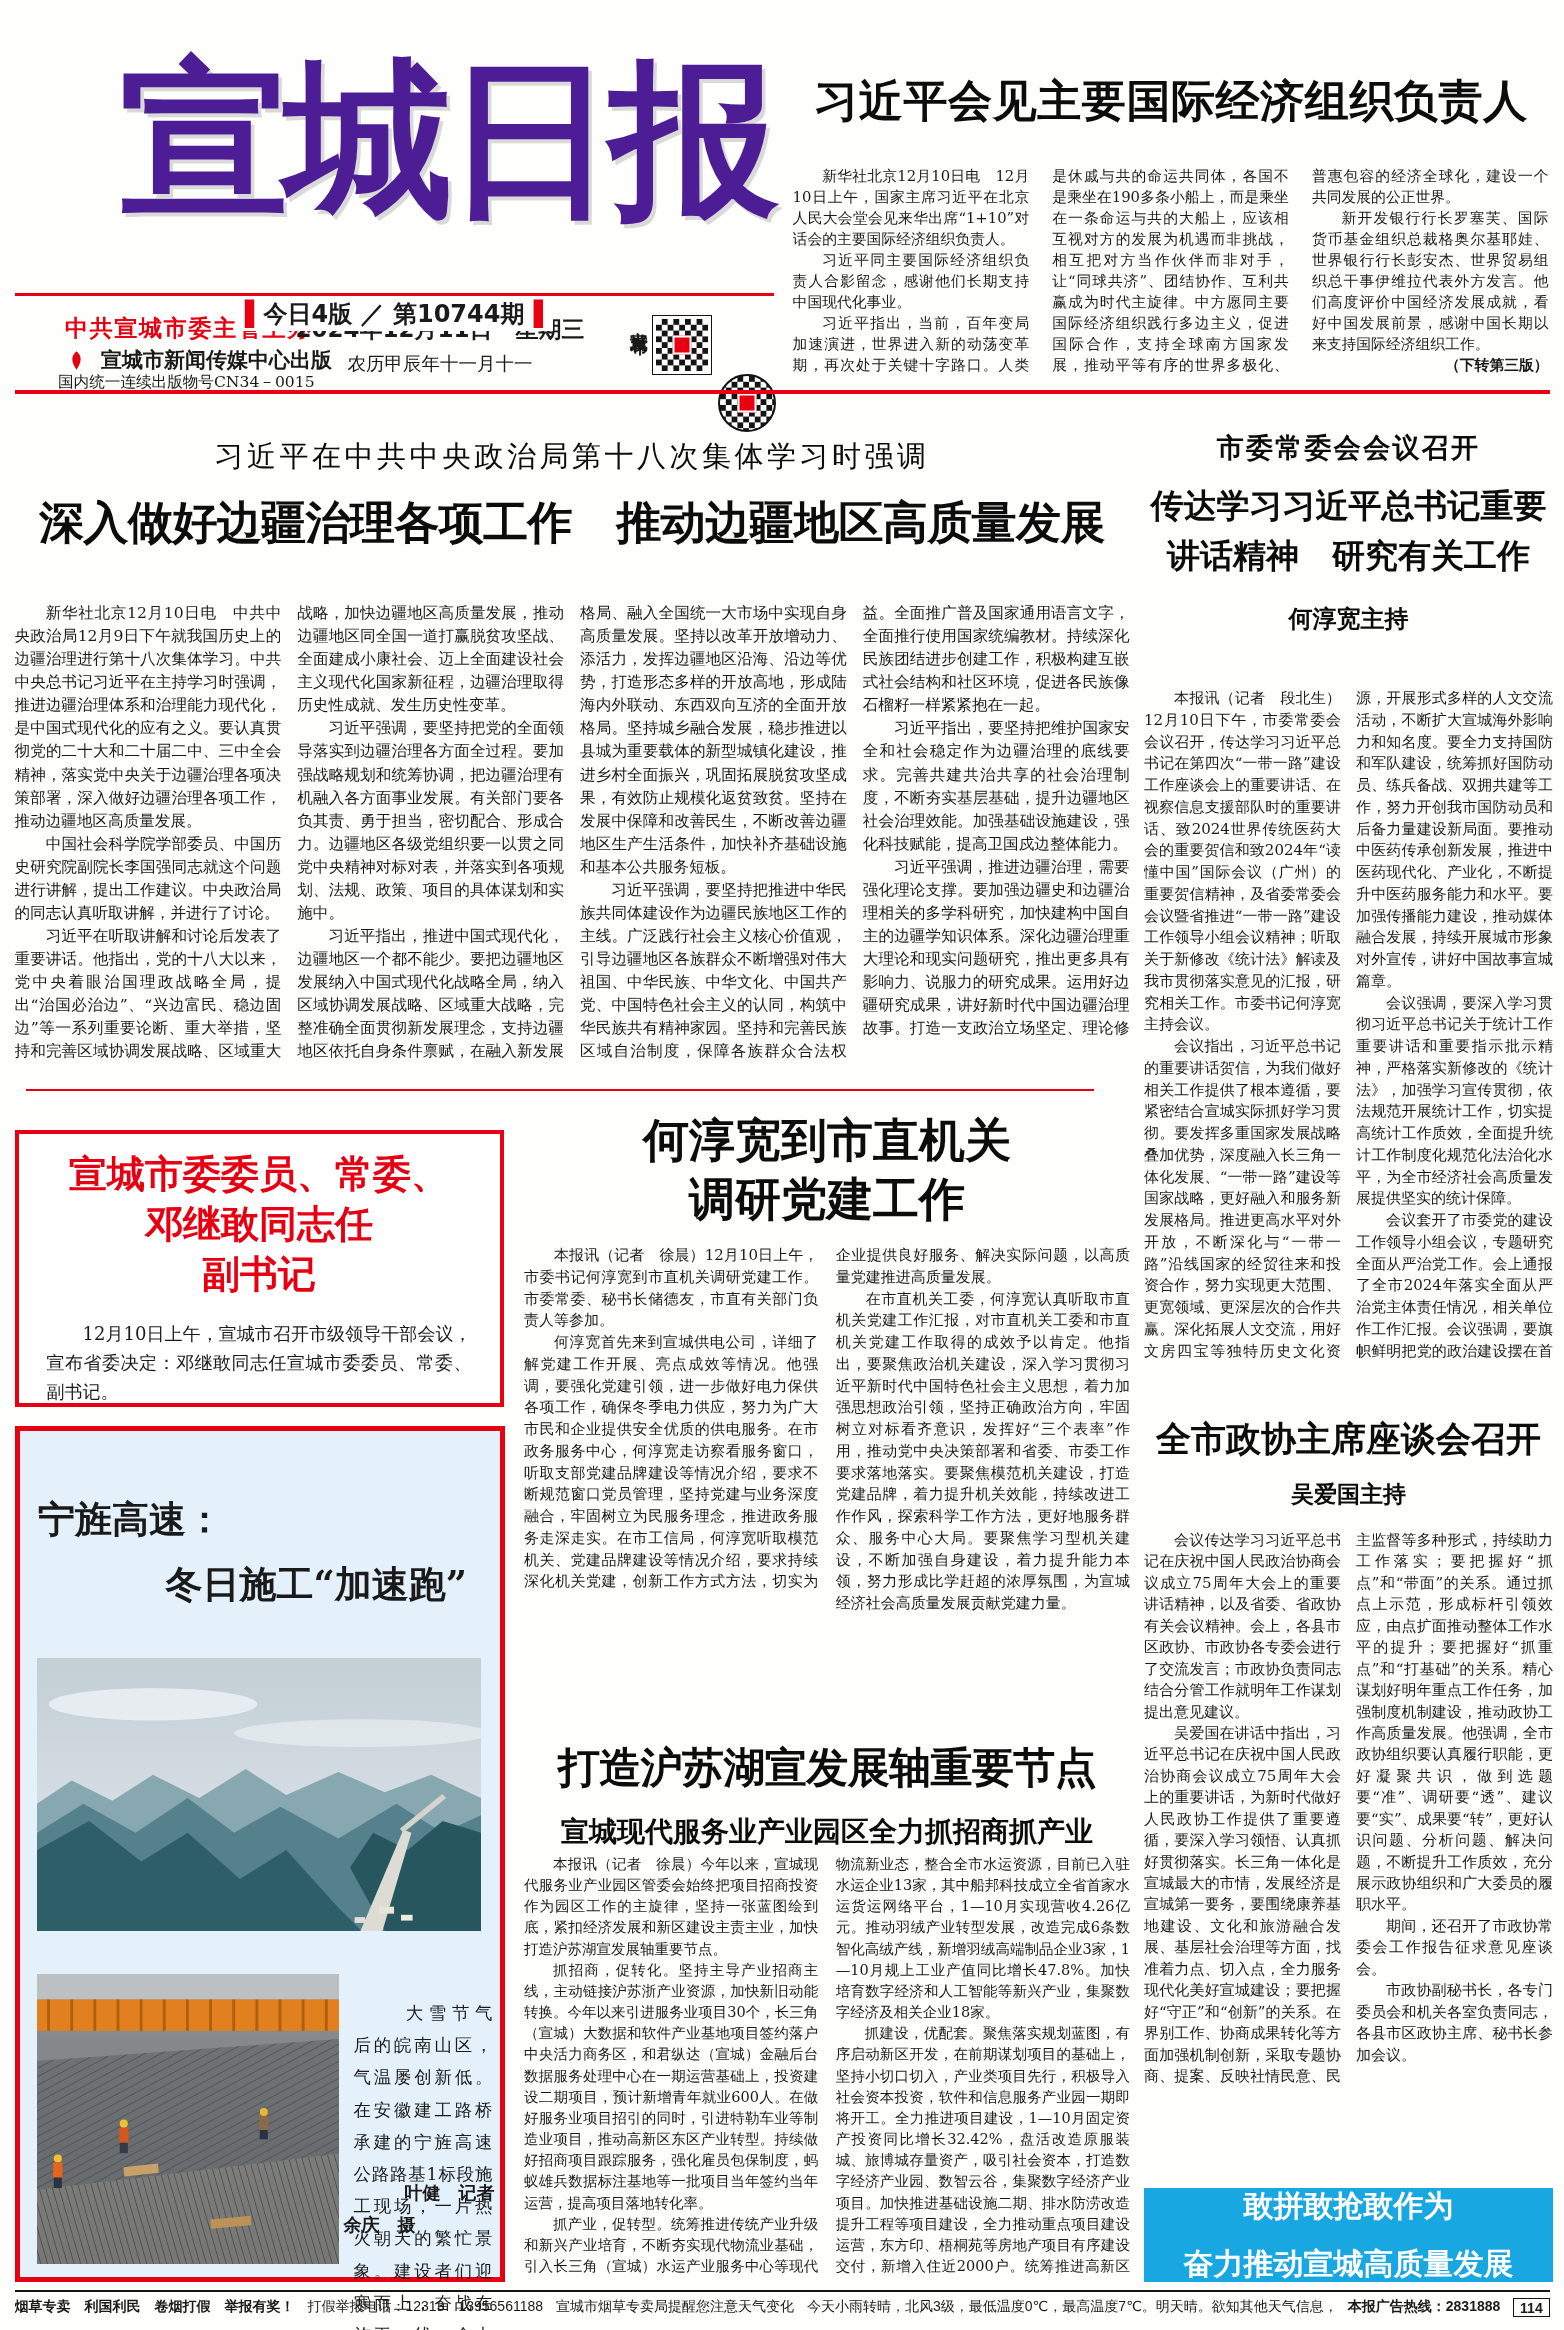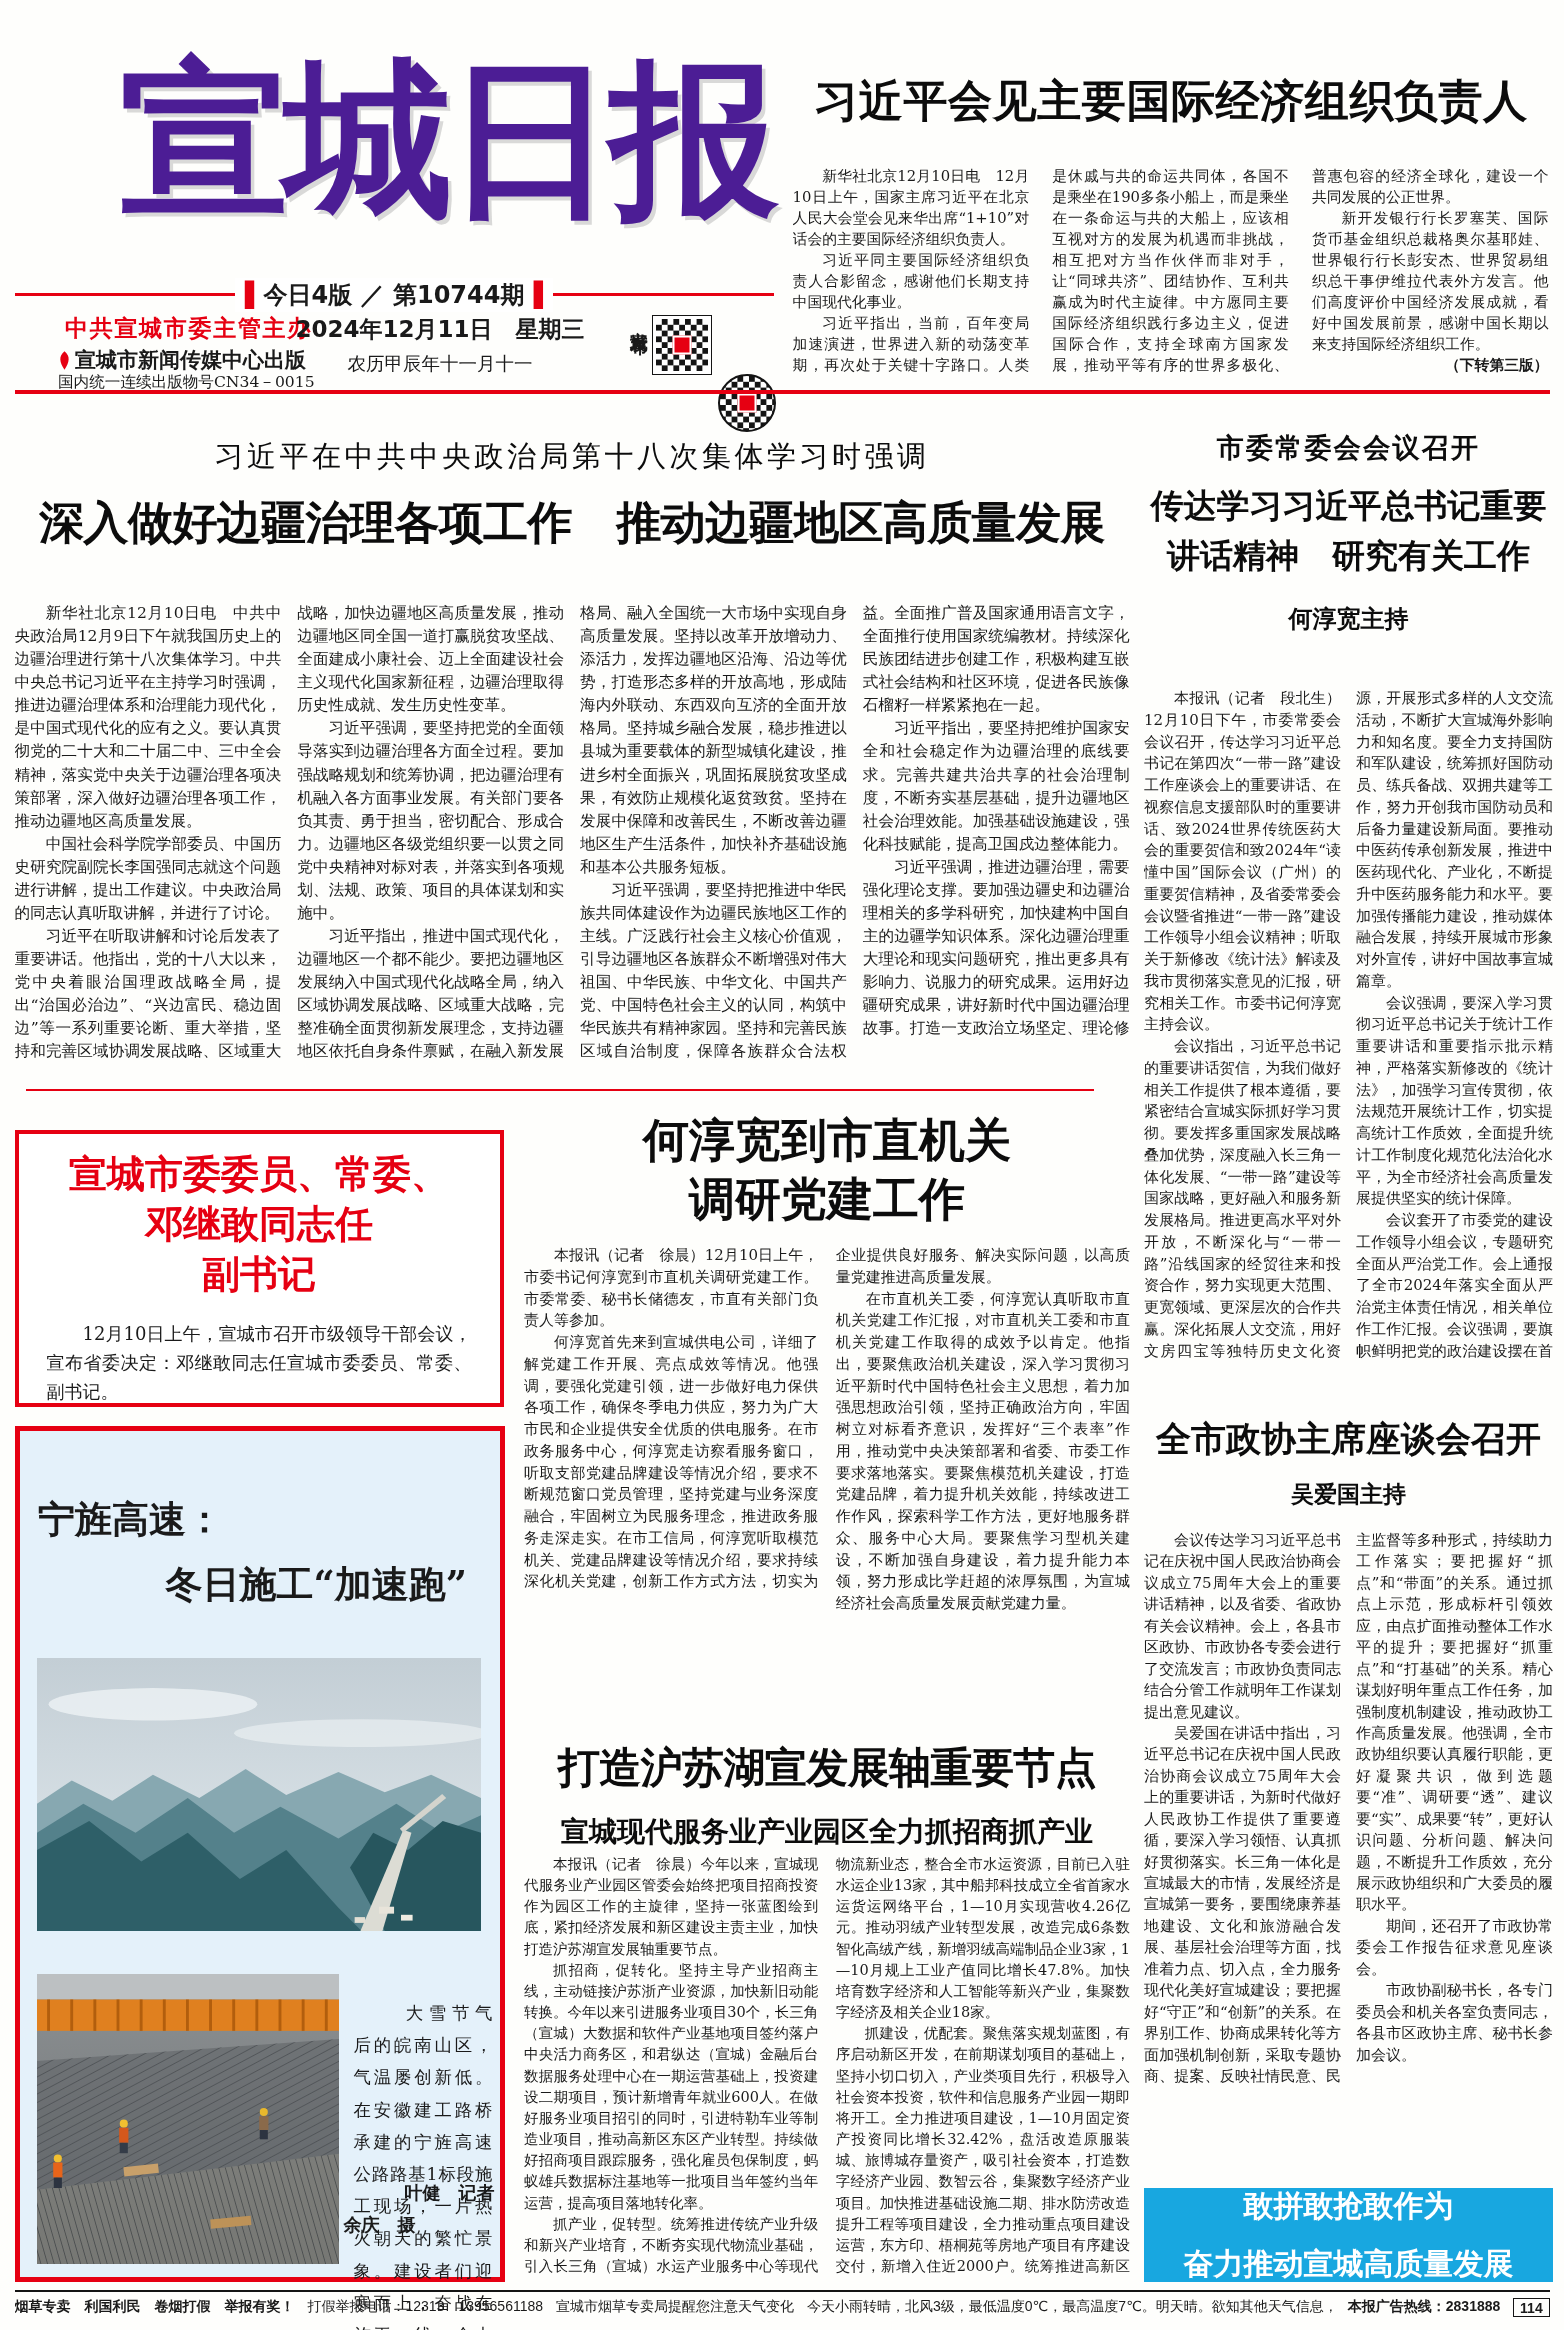--- a/index.html
+++ b/index.html
@@ -14,21 +14,21 @@
   .cols p { text-indent:2em; }
   .cols-2 { column-count:2; }
   .cols-3 { column-count:3; }
   .cols-4 { column-count:4; }
   .red { color:#e60012; }
   .rule-red { background:#e60012; }
   .masthead-title { font-size:169px; line-height:266px; letter-spacing:-5.8px; font-weight:bold;
                     color:#4c1d95; text-align:right; text-shadow:3.5px 3.5px 0 rgba(150,150,150,.35); }
   .edition-wrap { text-align:center; z-index:3; }
   .edition-label { display:inline-block; background:#fff; padding:1.2px 10.4px; font-size:24px; font-weight:bold;
-                   font-family:"DejaVu Sans","Liberation Sans",sans-serif; }
+                   font-family:"DejaVu Sans","Liberation Sans",sans-serif;margin-top:19px; }
   .edition-bar { color:#e60012; }
   .qr { background:repeating-conic-gradient(#141414 0% 25%, #ffffff 0% 50%) 0 0/11.6px 11.6px;
         border:3.5px solid #fff; outline:1.7px solid #141414; position:relative; }
   .qr::after { content:""; position:absolute; left:50%; top:50%; width:15px; height:15px;
                transform:translate(-50%,-50%); background:#e60012; border:2.3px solid #fff; }
   .qr.round { border-radius:50%; outline:none; border:2.3px solid #141414; overflow:hidden; }
   .turn-note { text-align:right; font-weight:bold; text-indent:0 !important; }
   .lead-kicker { font-weight:500; letter-spacing:3.5px; }
   .slogan { display:flex; flex-direction:column; align-items:center; justify-content:center;
             color:#fff; font-weight:bold; font-family:"DejaVu Sans","Liberation Sans",sans-serif; }
@@ -44,21 +44,21 @@
 <div class="page">
 
   <div class="abs masthead-title" style="left:55px;top:5.8px;width:718px;height:266px;">宣城日报</div>
 
   <div class="abs rule-red" style="left:14.5px;top:293px;width:759px;height:2.9px;"></div>
   <div class="abs edition-wrap" style="left:14.5px;top:278px;width:759px;">
     <span class="edition-label"><span class="edition-bar">▌</span><span>今日4版 ／ 第10744期</span><span class="edition-bar">▐</span></span>
   </div>
 
   <div class="abs sans red" style="left:65px;top:313px;font-size:23px;font-weight:bold;letter-spacing:1.7px;">中共宣城市委主管主办</div>
-  <div class="abs sans" style="left:54px;top:346px;font-size:21px;font-weight:bold;display:flex;align-items:center;gap:0;">
+  <div class="abs sans" style="left:66px;top:346px;font-size:21px;font-weight:bold;display:flex;align-items:center;gap:14px;">
     <svg width="21" height="21" viewBox="0 0 34 34">
         <path d="M17 2 C7 10 9 20 17 32 C25 20 27 10 17 2 Z M17 8 C13 13 14 20 17 26" fill="#e60012"></path>
       </svg>
     <span>宣城市新闻传媒中心出版</span>
   </div>
   <div class="abs" style="left:58px;top:372px;font-size:15.6px;">国内统一连续出版物号CN34－0015</div>
 
   <div class="abs sans" style="left:272px;top:314px;width:336px;text-align:center;font-size:23px;font-weight:bold;">2024年12月11日　星期三</div>
   <div class="abs" style="left:272px;top:351px;width:336px;text-align:center;font-size:18.5px;">农历甲辰年十一月十一</div>
 

